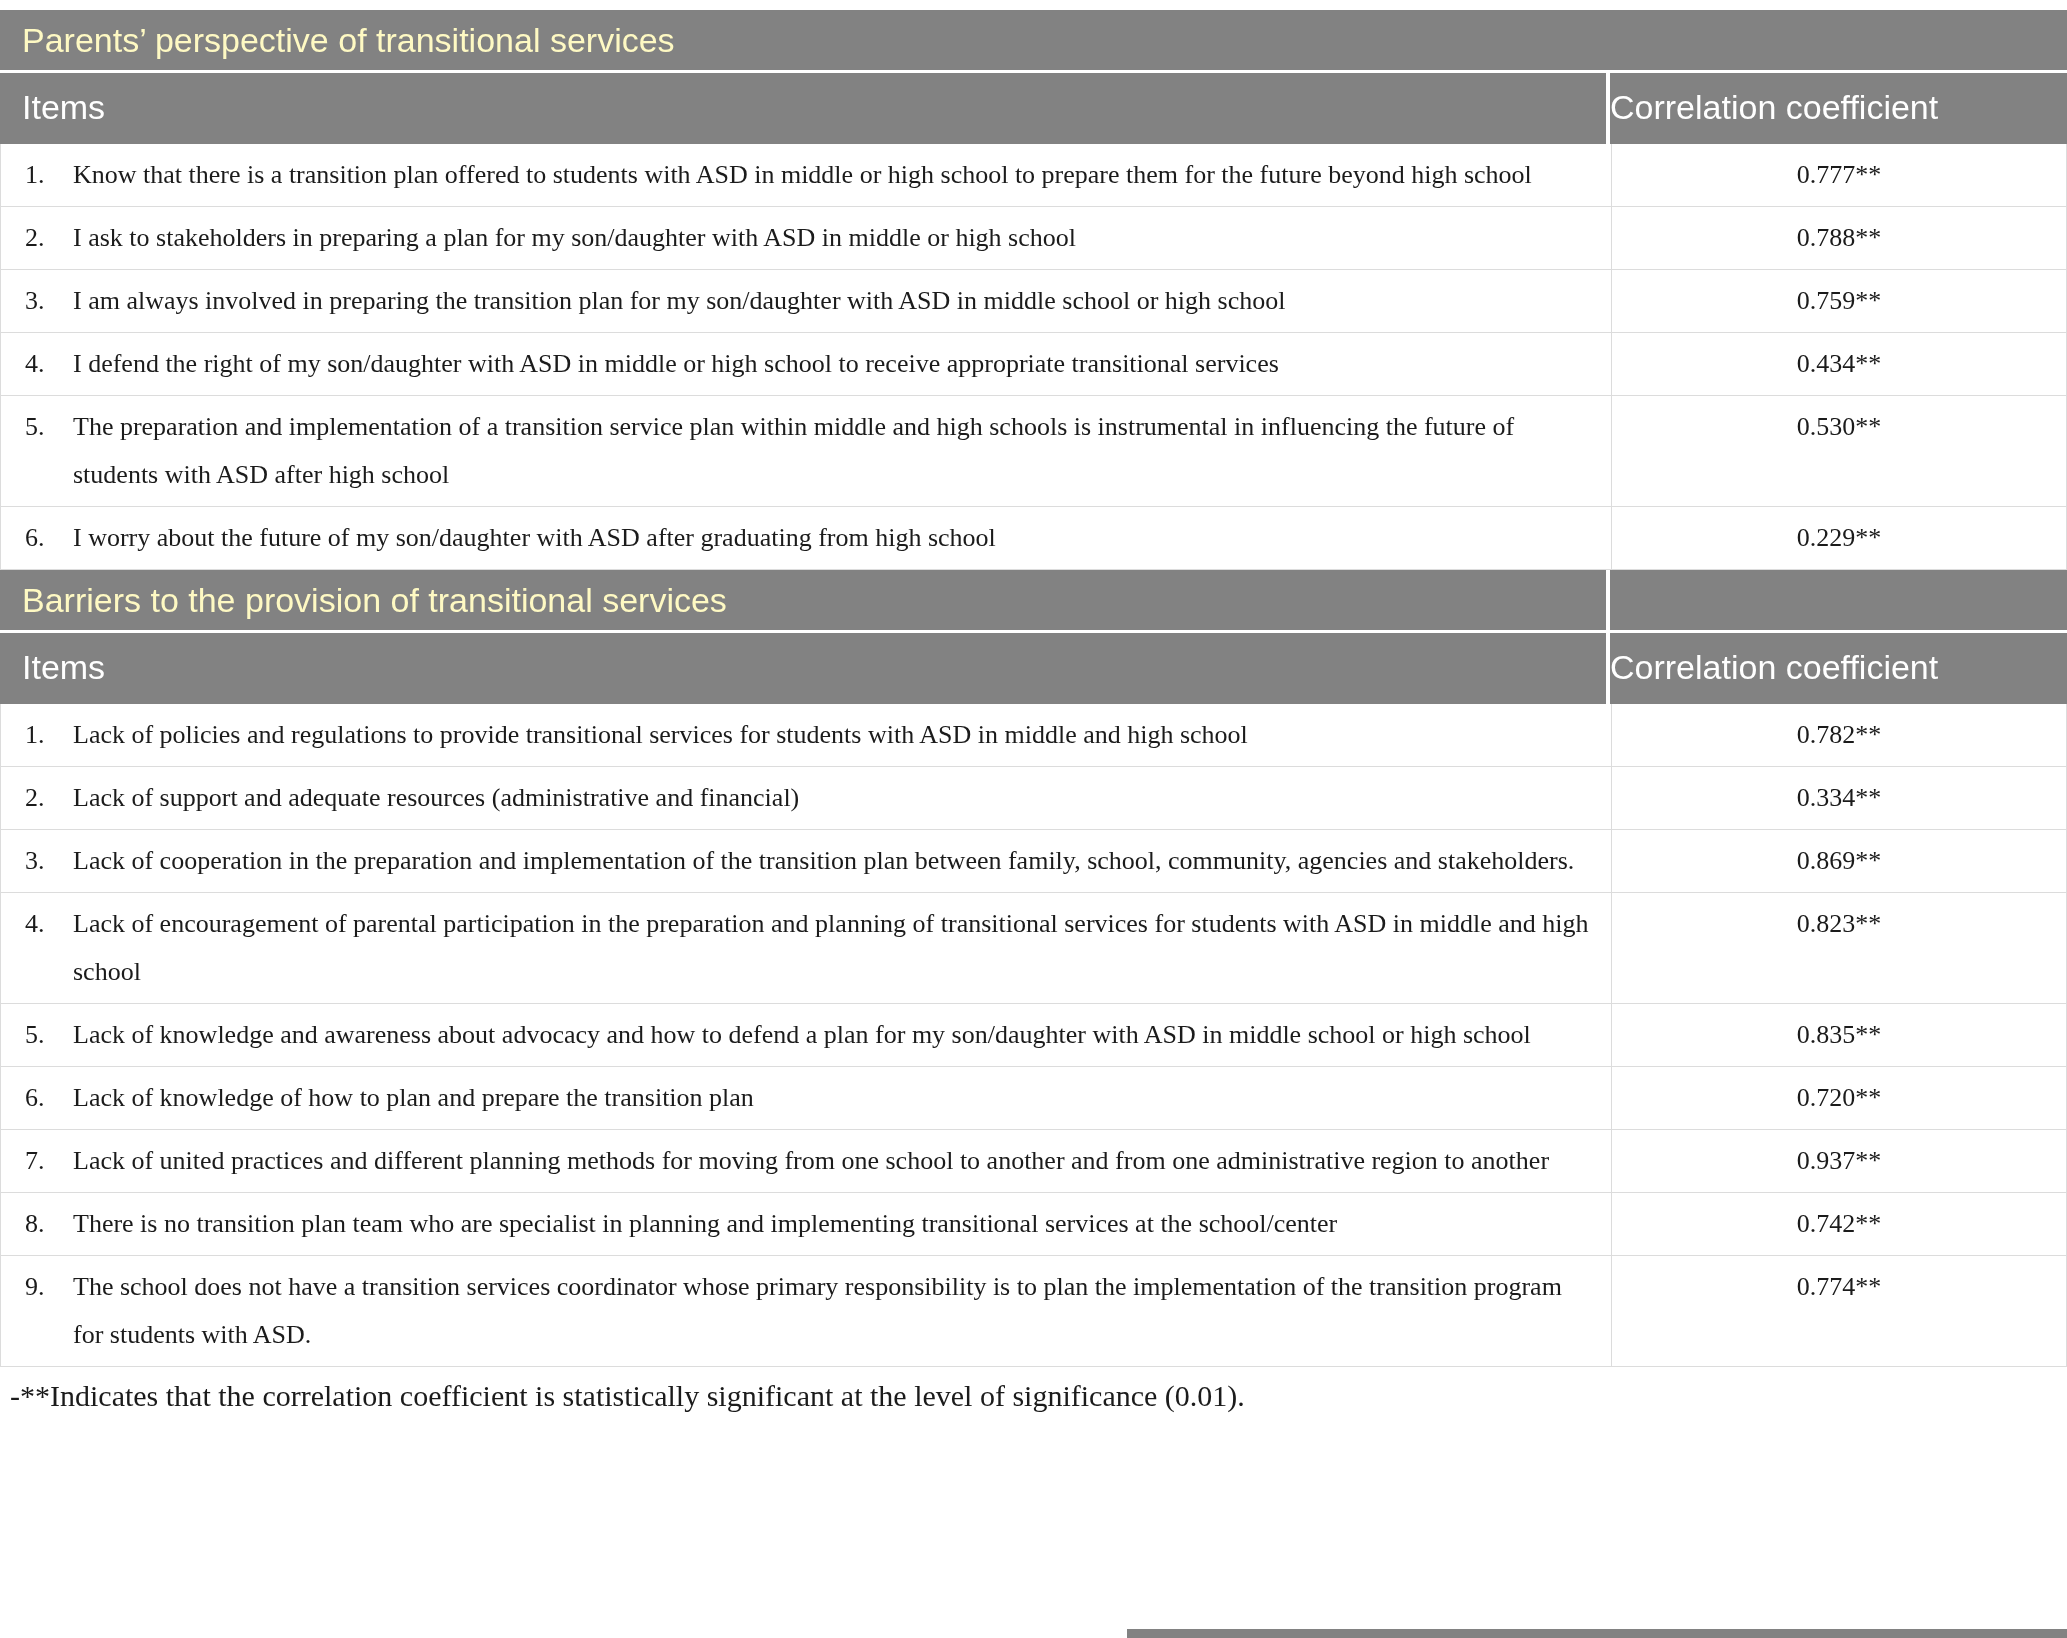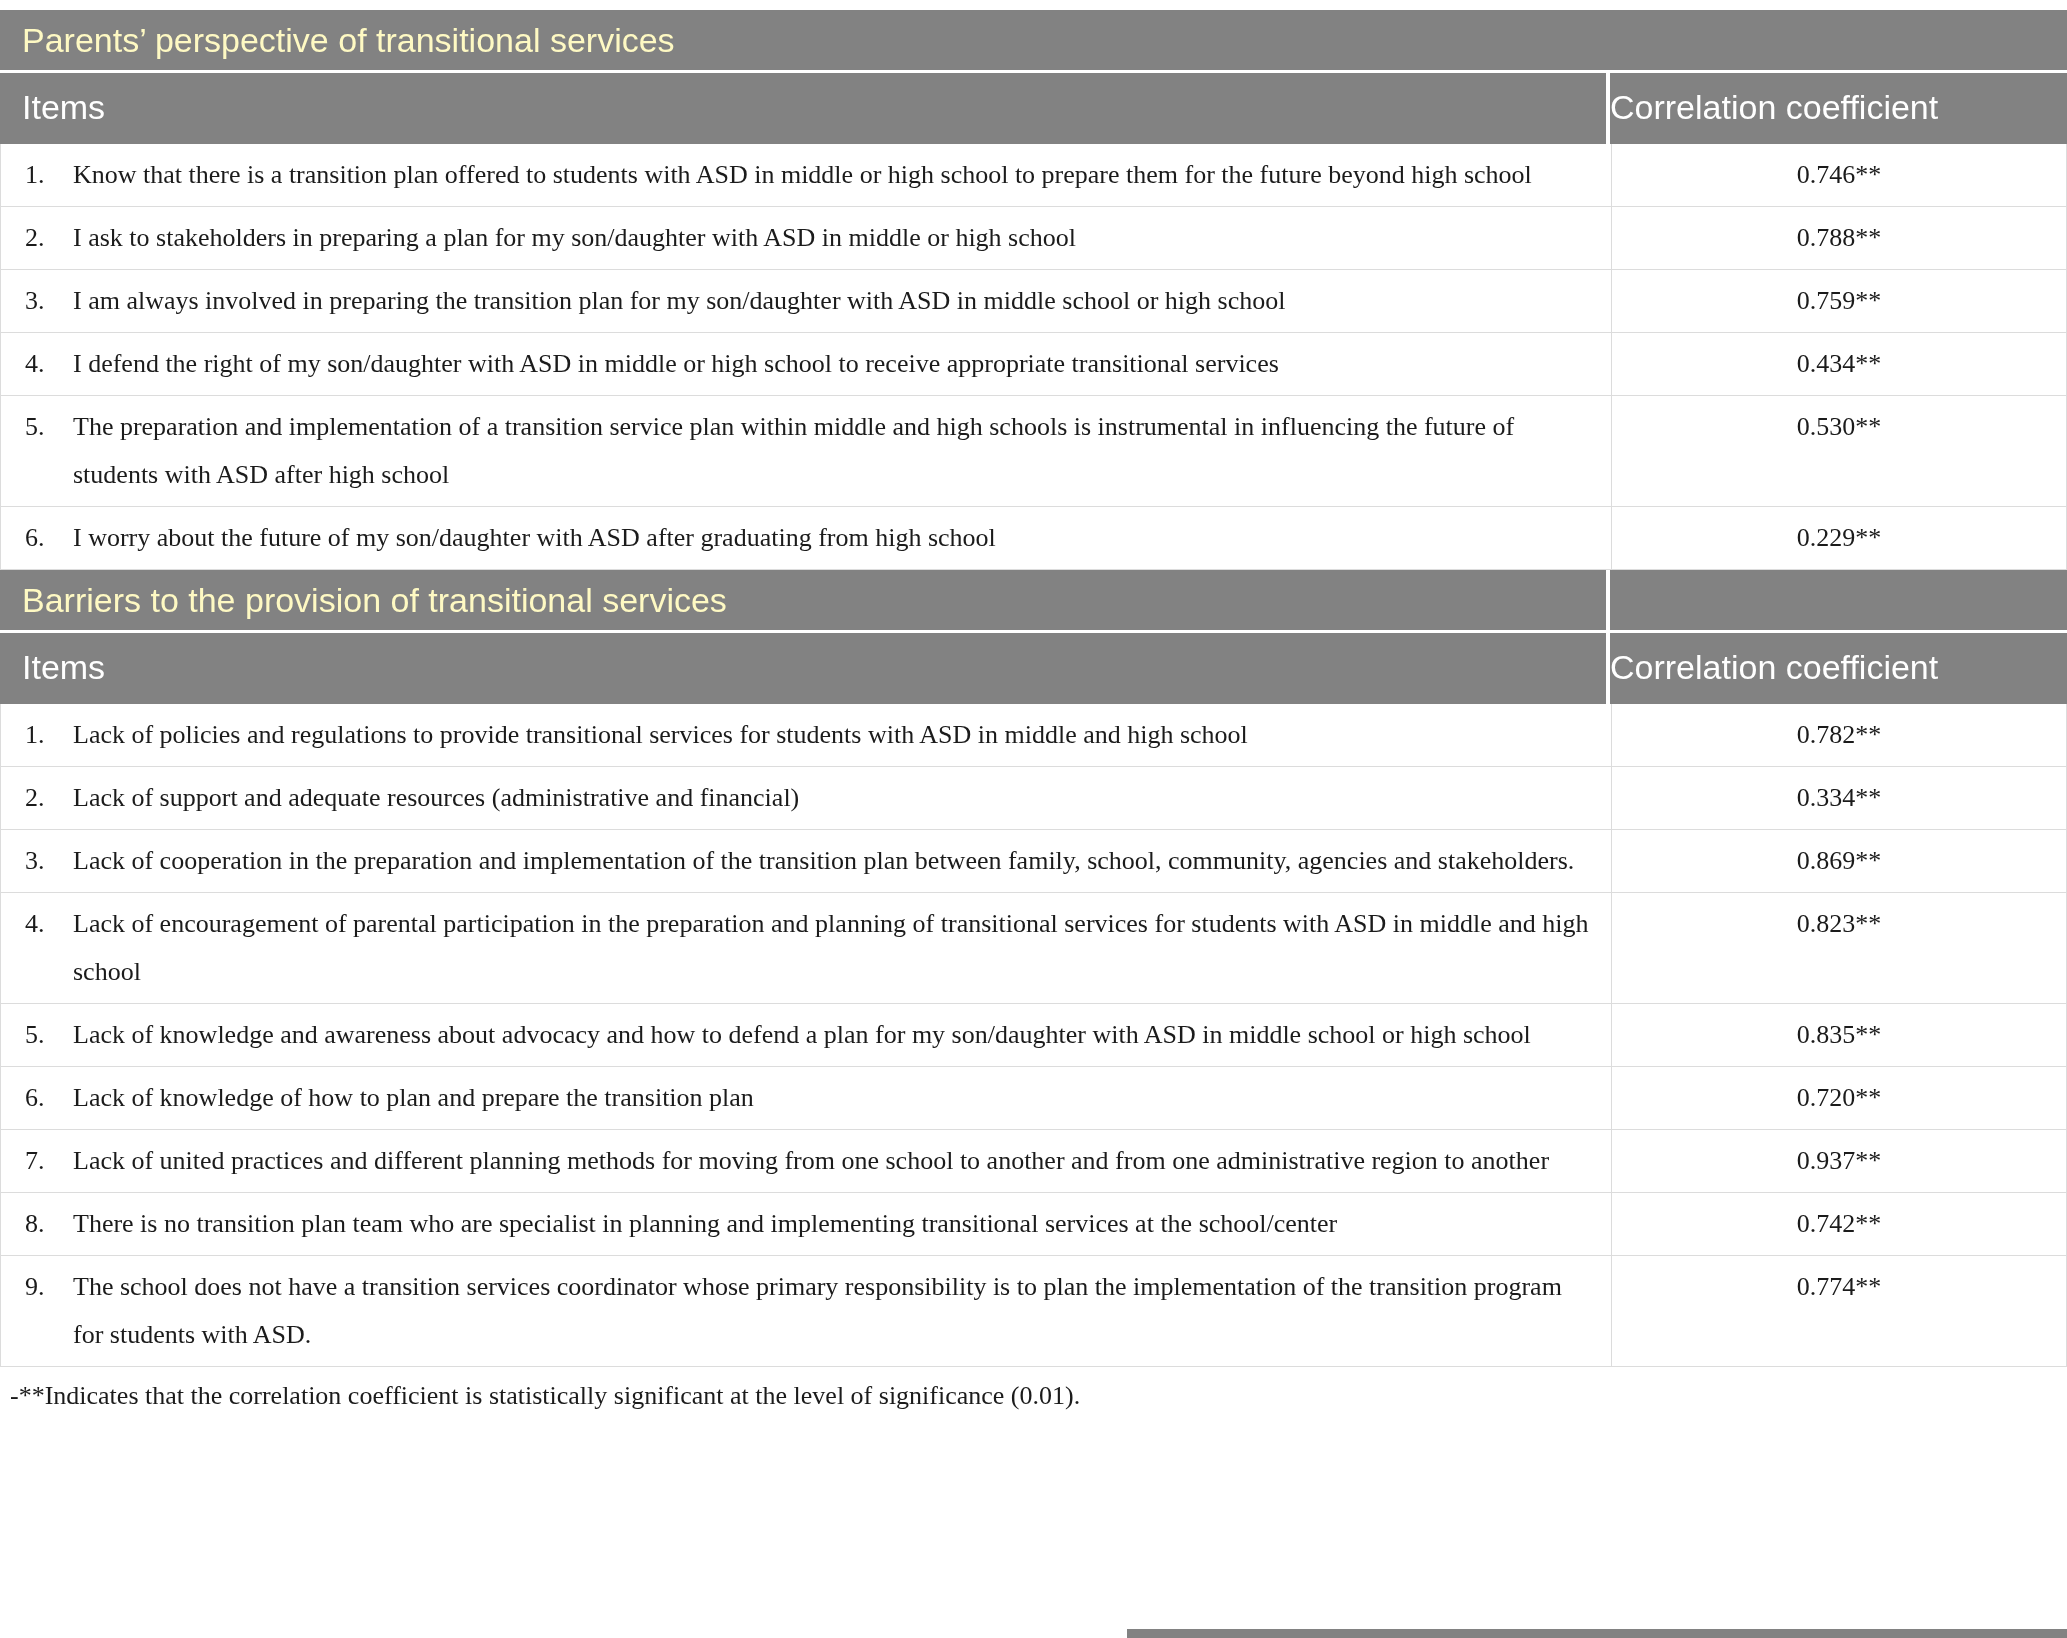--- a/index.html
+++ b/index.html
@@ -55,21 +55,21 @@
   .coeff-cell {
     border-left: 1px solid #dcdcdc;
     text-align: center;
     font-size: 26px;
     line-height: 48px;
     padding-top: 7px;
   }
 
   .table2 { }
 
-  .footnote { font-size: 26px; line-height: 34px; padding: 12px 0 0 10px; }
+  .footnote { font-size: 30px; line-height: 34px; padding: 12px 0 0 10px; }
 
   .partial-bar {
     position: absolute;
     bottom: 0;
     left: 1127px;
     right: 0;
     height: 9px;
     background: #828282;
   }
 </style>
@@ -86,21 +86,21 @@
       <div class="head coeff-head">Correlation coefficient</div>
     </div>
 
     <div class="tbody">
 
       <div class="grid2 row">
         <div class="items-cell">
           <span class="num">1.</span>
           <span class="txt">Know that there is a transition plan offered to students with ASD in middle or high school to prepare them for the future beyond high school</span>
         </div>
-        <div class="coeff-cell">0.746**</div>
+        <div class="coeff-cell">0.777**</div>
       </div>
 
       <div class="grid2 row">
         <div class="items-cell">
           <span class="num">2.</span>
           <span class="txt">I ask to stakeholders in preparing a plan for my son/daughter with ASD in middle or high school</span>
         </div>
         <div class="coeff-cell">0.788**</div>
       </div>
 

